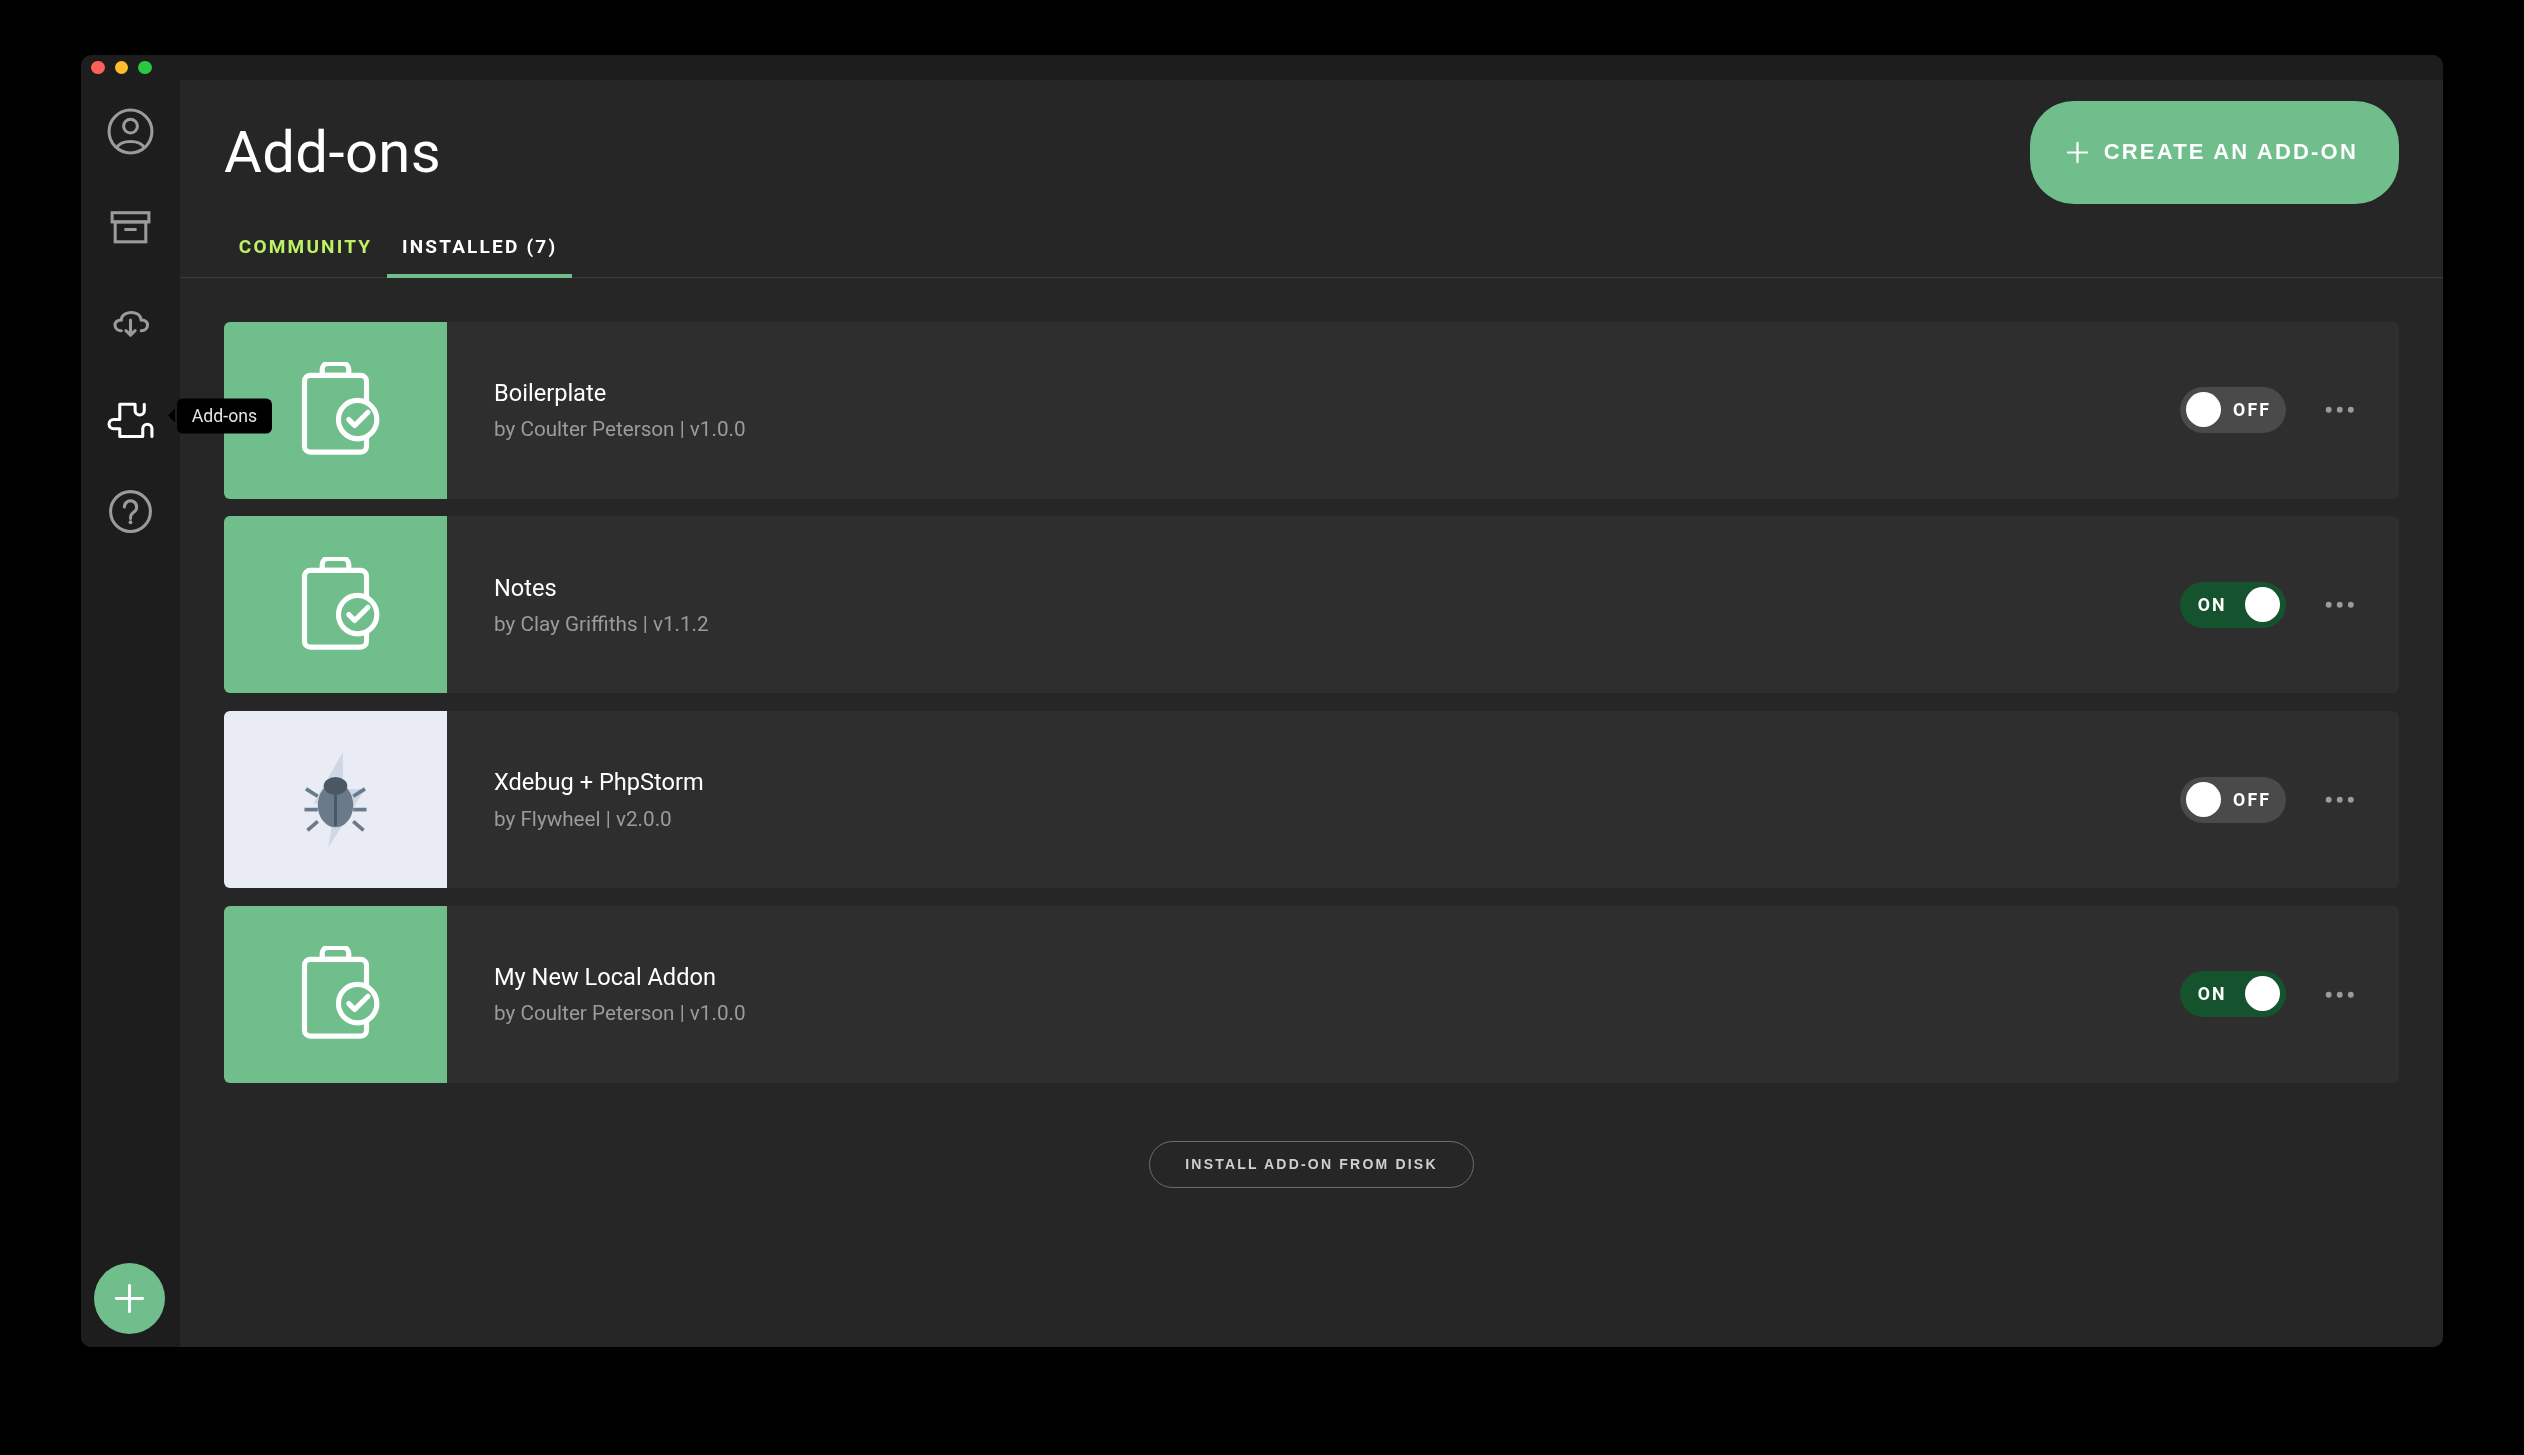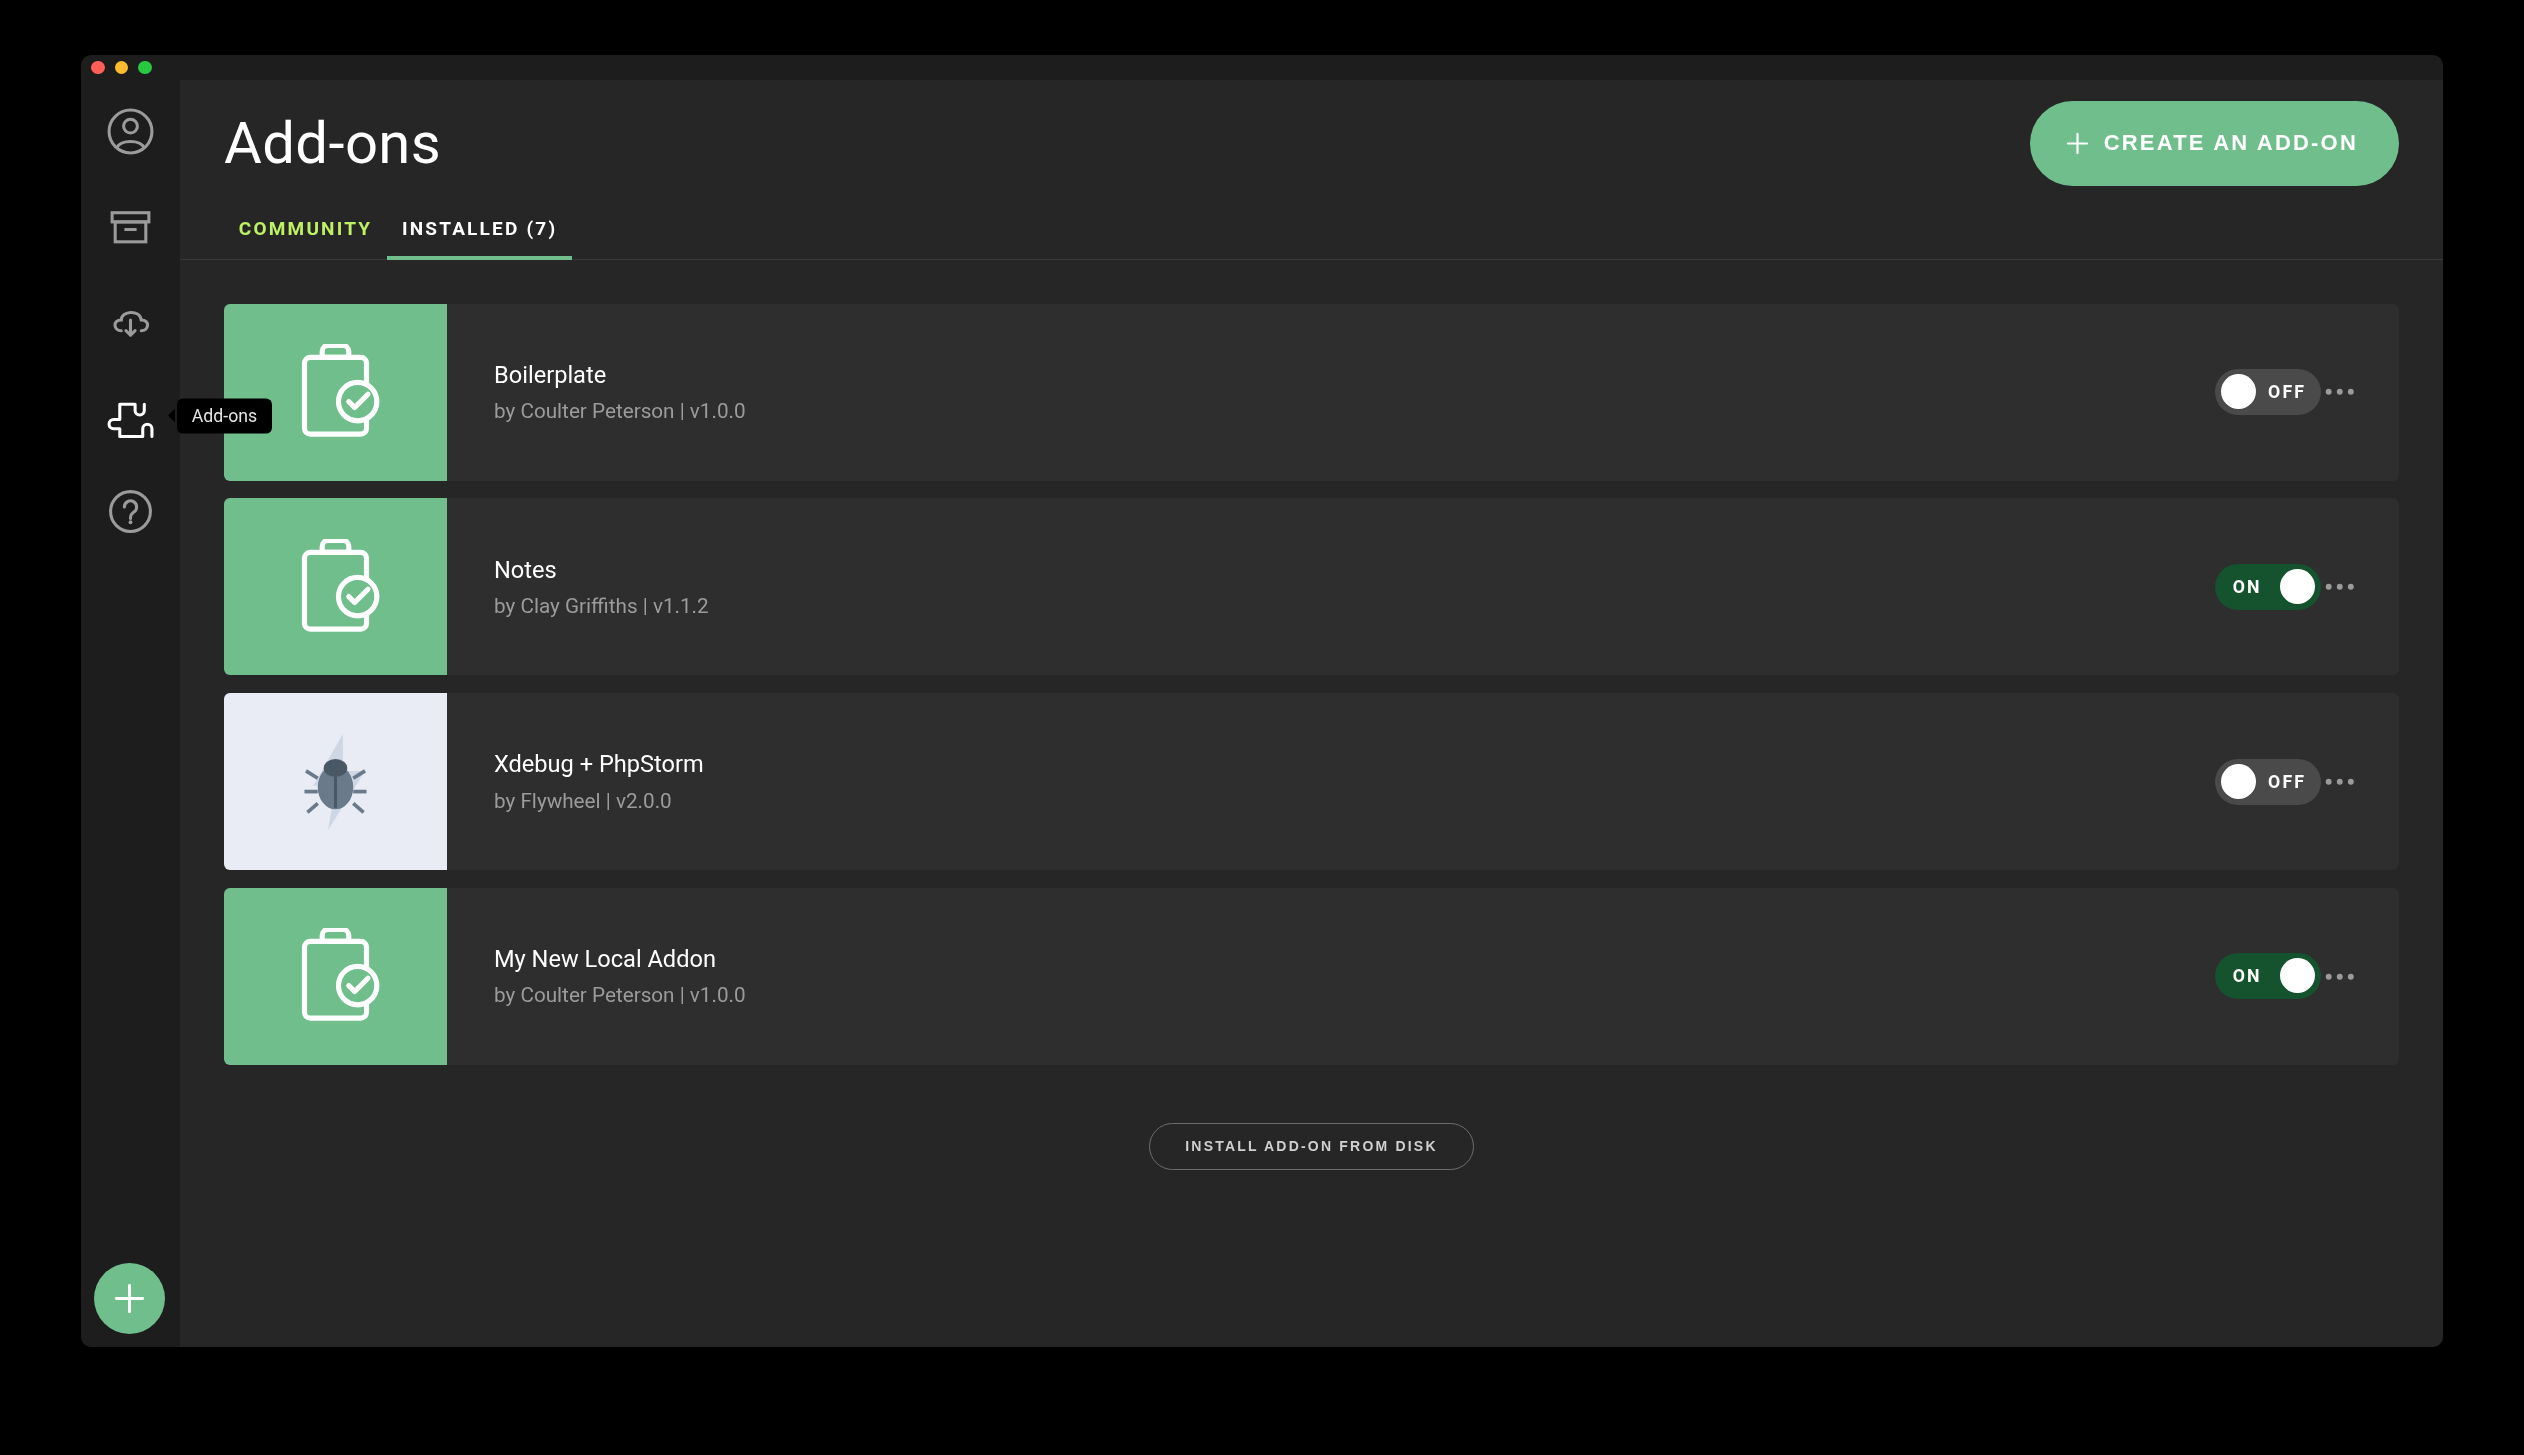--- a/index.html
+++ b/index.html
@@ -45,42 +45,42 @@
     display:flex; align-items:center; justify-content:center; color:#fff;
   }
   .fab svg { width:35px; height:35px; }
 
   .main { flex:1; background:#262626; display:flex; flex-direction:column; }
 
   .header { display:flex; align-items:center; justify-content:space-between; padding:20.7px 44px 0 44px;}
   .page-title { color:#fff; font-size:58px; font-weight:400; letter-spacing:0.4px;}
   .create-btn {
     background:#6fbe8c; color:#fff; border:none; border-radius:44px;
-    height:85px; padding:0 41px 0 35px; display:flex; align-items:center; gap:13.3px;
+    height:103px; padding:0 41px 0 35px; display:flex; align-items:center; gap:13.3px;
     font-size:22px; font-weight:700; letter-spacing:2.2px; cursor:pointer;
   }
   .create-btn svg { width:25px; height:25px; }
 
   .tabs { display:flex; gap:0; padding:31px 44px 0 44px; border-bottom:1.5px solid #3a3a3a;}
   .tab { color:#bef264; font-size:19px; font-weight:700; letter-spacing:2.2px; padding:0 14.8px 19px 14.8px; cursor:pointer; position:relative;}
   .tab.active { color:#fff;}
   .tab.active::after { content:""; position:absolute; left:0; right:0; bottom:-1.5px; height:4.4px; background:#6fbe8c;}
 
   .list { padding:44px 44px 0 44px; display:flex; flex-direction:column; gap:17.7px;}
   .addon-row {
     background:#2e2e2e; border-radius:5.9px; display:flex; align-items:center; height:177px; overflow:hidden;
   }
   .addon-thumb { width:223px; height:100%; display:flex; align-items:center; justify-content:center;}
   .thumb-green { background:#6fbe8c;}
   .thumb-light { background:#e9ecf5;}
   .addon-thumb svg { width:89px; height:96px;}
   .addon-meta { flex:1; padding-left:47px;}
   .addon-title { color:#fff; font-size:23.6px; font-weight:400; margin-bottom:10.3px;}
   .addon-sub { color:#9b9b9b; font-size:20.7px; font-weight:400;}
-  .addon-actions { display:flex; align-items:center; padding-right:41px;}
+  .addon-actions { display:flex; align-items:center; gap:35px; padding-right:41px;}
 
   .toggle {
     width:106px; height:46px; border-radius:46px; position:relative; cursor:pointer;
     display:flex; align-items:center;
   }
   .toggle.off { background:#4a4a4a;}
   .toggle.on  { background:#14532d;}
   .toggle-knob {
     width:35px; height:35px; background:#fff; border-radius:50%; position:absolute; top:5.2px;
   }

